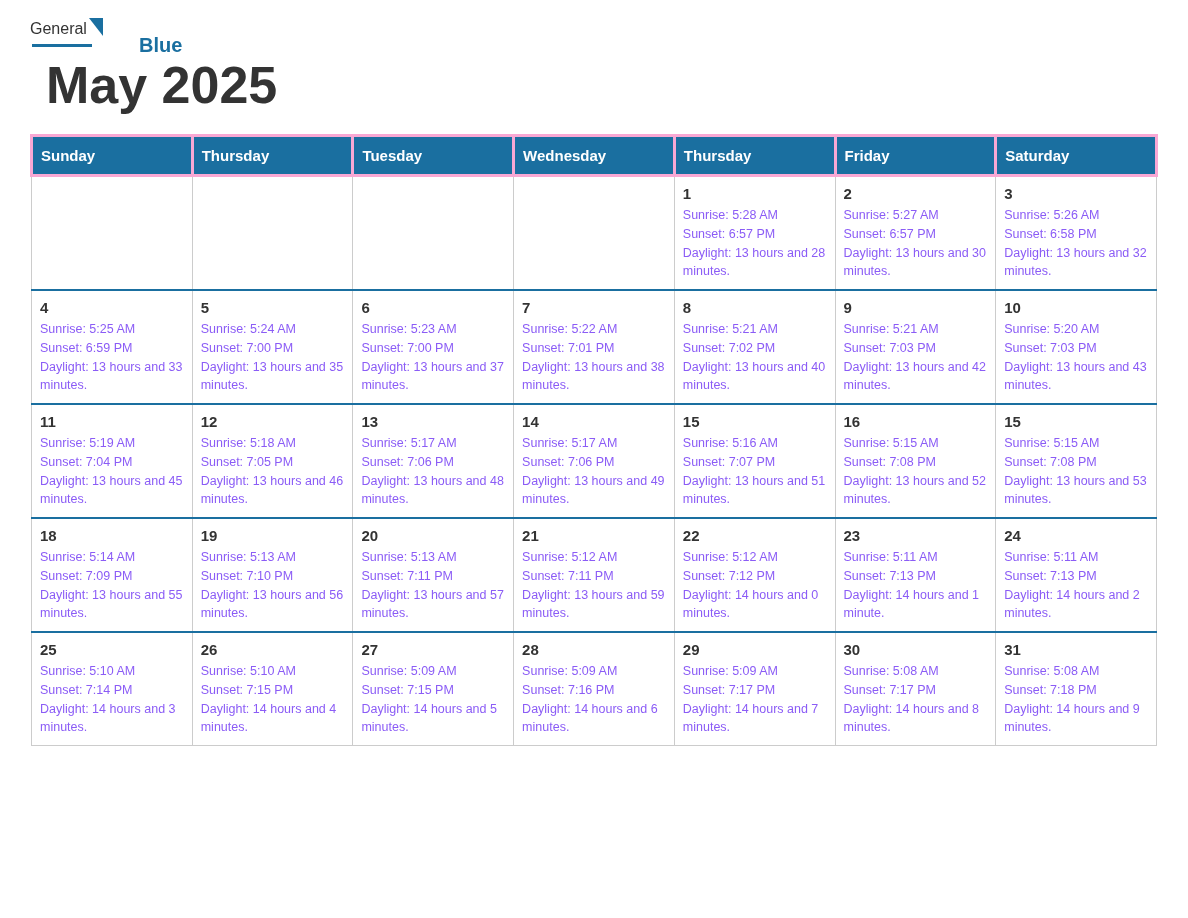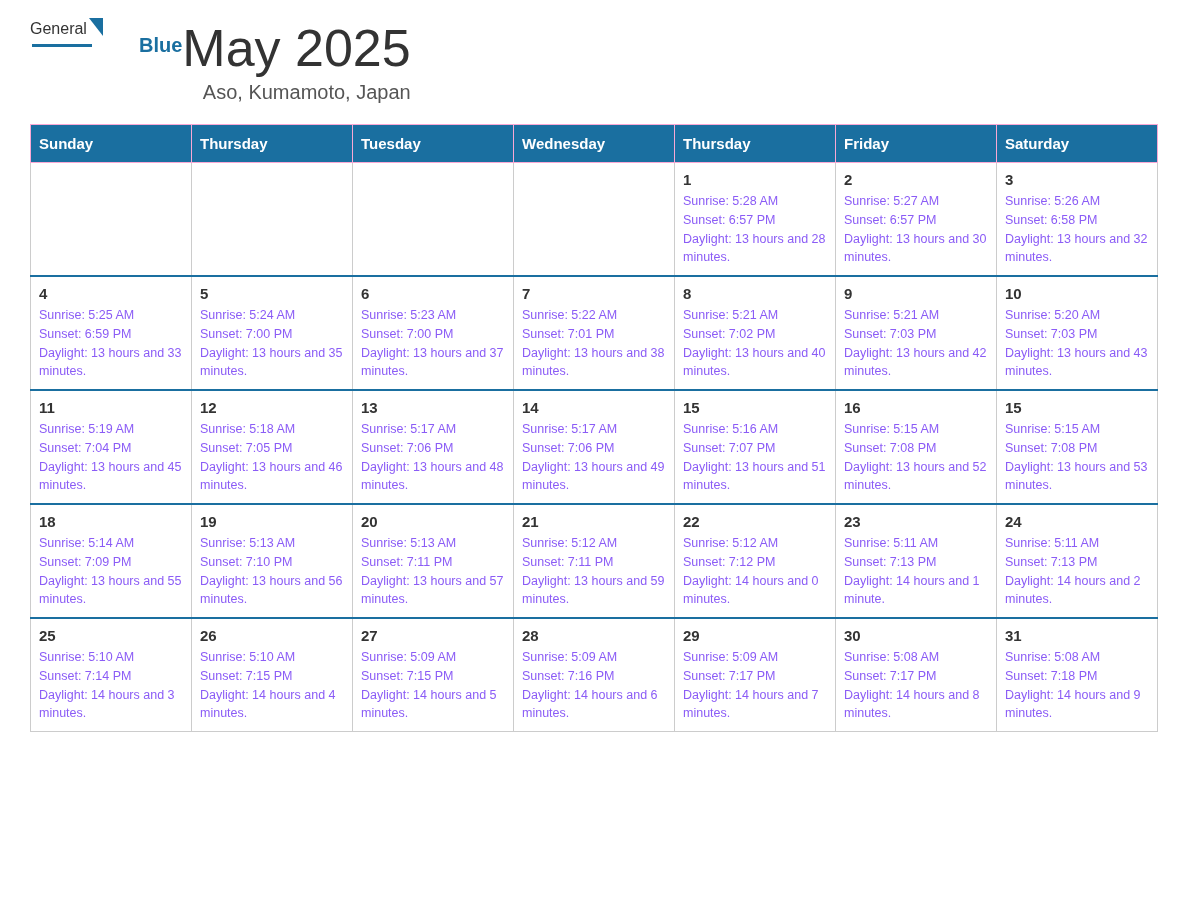--- a/index.html
+++ b/index.html
@@ -5,23 +5,24 @@
     * { box-sizing: border-box; margin: 0; padding: 0; }
     body {
       font-family: Arial, sans-serif;
       background: #fff;
       width: 1188px;
       min-height: 918px;
       padding: 20px 30px;
     }
     .header {
       display: flex;
-      justify-content: flex-start;
+      justify-content: center;
       align-items: flex-start;
       margin-bottom: 20px;
+      flex-direction: column;
     }
     .logo {
       display: flex;
       flex-direction: column;
       align-items: flex-start;
     }
     .logo-general { color: #333; }
     .logo-triangle {
       width: 0;
       height: 0;
@@ -34,42 +35,43 @@
       color: #1a6fa0;
       font-size: 28px;
       font-weight: bold;
       margin-left: 4px;
     }
     .title-area {
       text-align: right;
     }
     .month-title {
       font-size: 52px;
-      font-weight: normal;
+      font-weight: bold;
       color: #333;
       line-height: 1.1;
+      margin-left: 16px;
     }
     .location {
       font-size: 20px;
       color: #555;
       margin-top: 4px;
     }
     .calendar {
       width: 100%;
       border-collapse: collapse;
       border: 1px solid #999;
     }
     .calendar th {
       background-color: #1a6fa0;
       color: #fff;
       font-size: 15px;
       font-weight: bold;
       padding: 10px 8px;
       text-align: left;
-      border: 1px solid #f9a8d4;
+      border: 3px solid #f9a8d4;
     }
     .calendar td {
       width: 14.28%;
       vertical-align: top;
       padding: 8px 8px;
       border: 1px solid #ccc;
       font-size: 13px;
       color: #333;
       min-height: 100px;
     }
@@ -108,21 +110,20 @@
       <span class="logo-general">General</span>
       <div class="logo-triangle"></div>
     </div>
     <div style="display:flex; align-items:center; margin-top:-4px; margin-left:2px;gap:45px;">
       <div style="width:60px; height:3px; background:#1a6fa0;"></div>
       <span class="logo-blue" style="font-size:20px; margin-left:2px;">Blue</span>
     </div>
   </div>
   <div class="title-area">
     <div class="month-title">May 2025</div>
-    <div class="location">Aso, Kumamoto, Japan</div>
   </div>
 </div>
 
 <table class="calendar">
   <thead>
     <tr>
     <th>Sunday</th>
         <th>Thursday</th>
         <th>Tuesday</th>
         <th>Wednesday</th>

